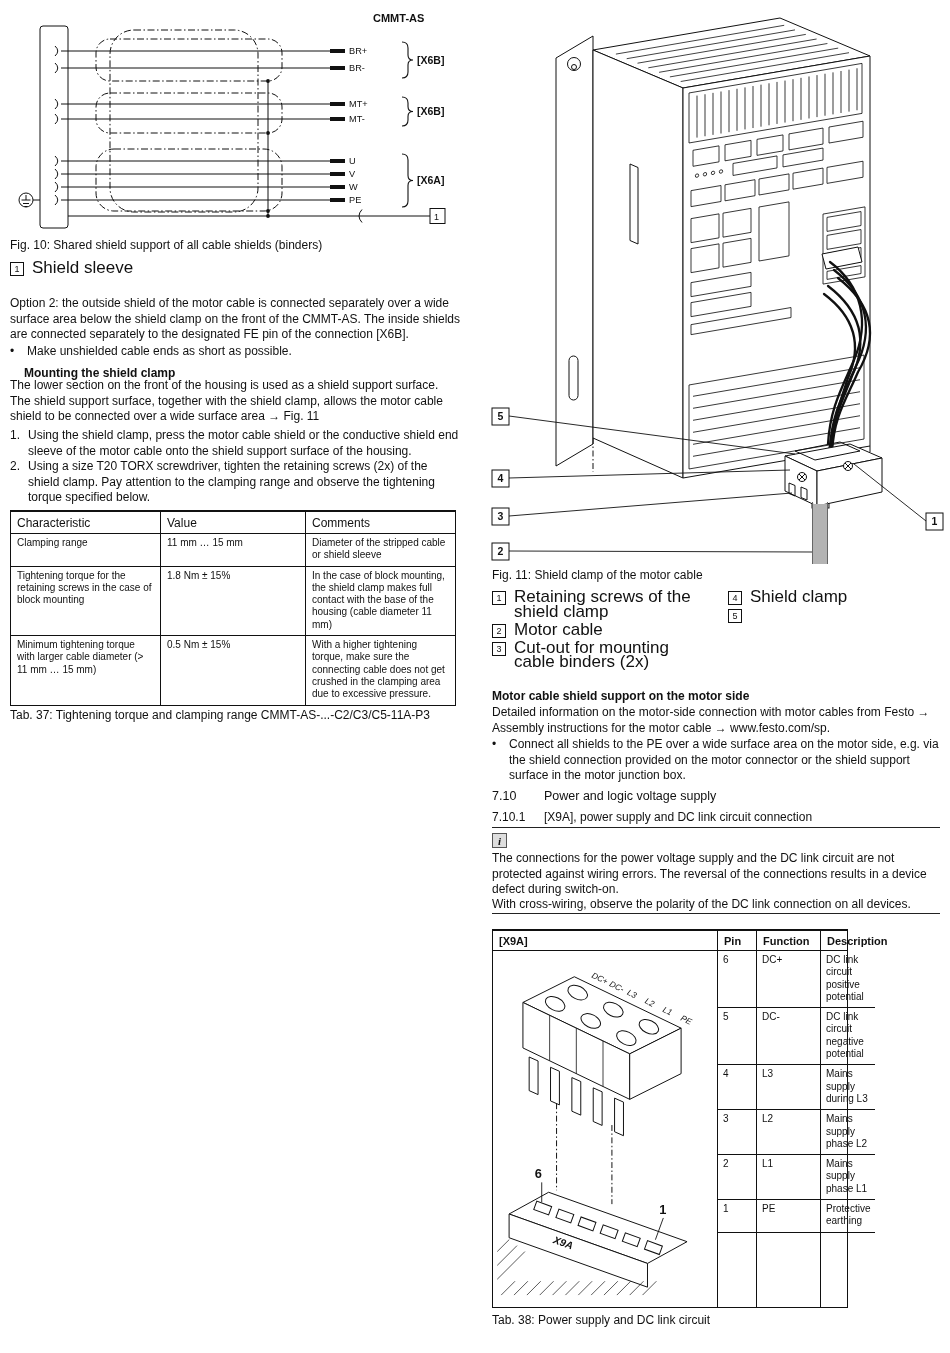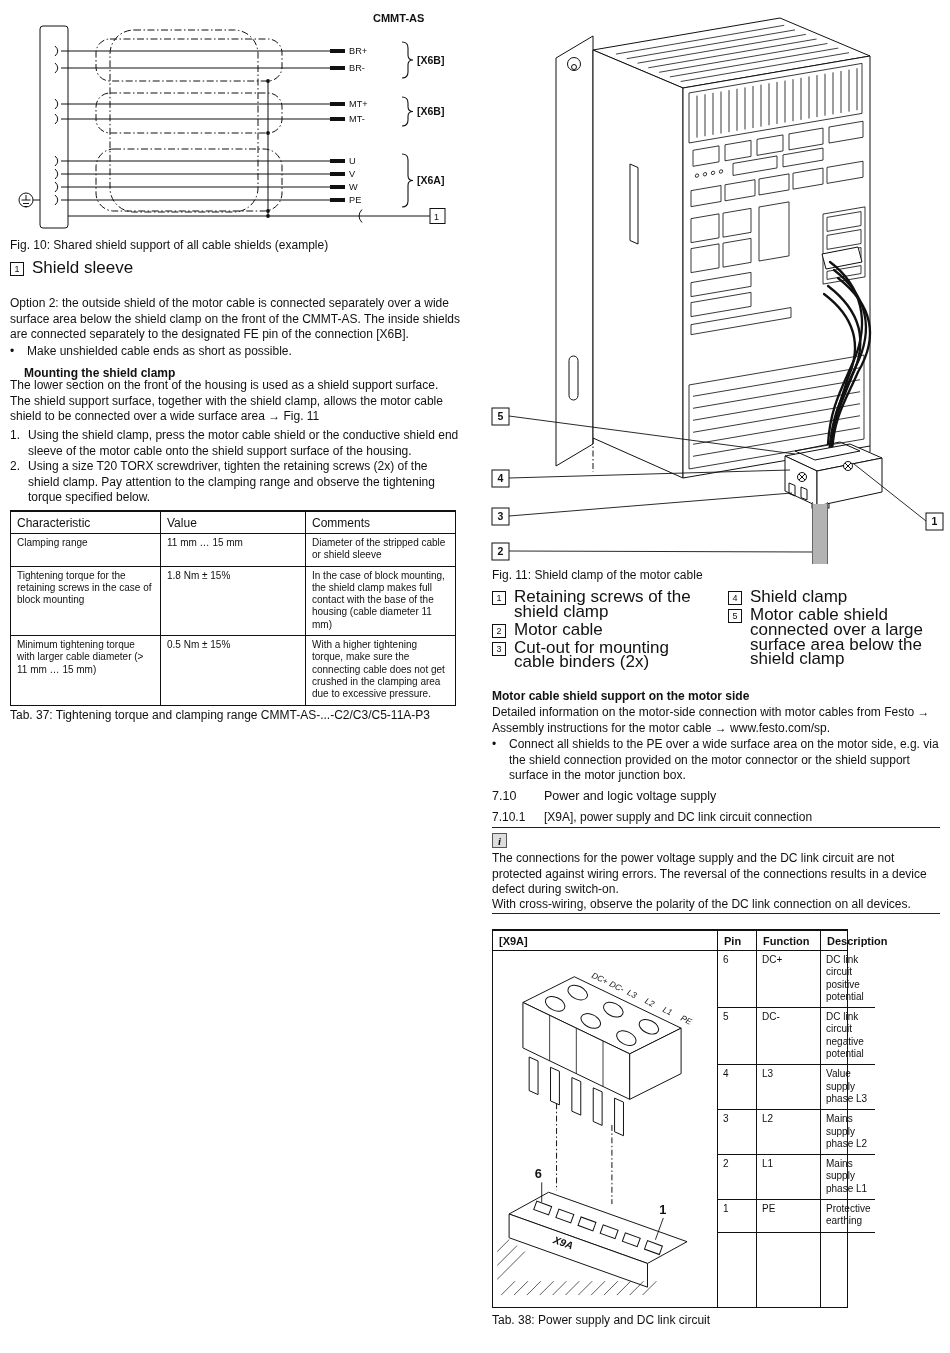--- a/index.html
+++ b/index.html
@@ -110,21 +110,21 @@
       <text x="339" y="197">PE</text>
     </g>
     <g font-size="10.5" font-weight="bold">
       <text x="407" y="58">[X6B]</text>
       <text x="407" y="109">[X6B]</text>
       <text x="407" y="178">[X6A]</text>
     </g>
     <text x="424" y="213.5" font-size="9">1</text>
   </svg>
 
-  <div class="abs cap" style="left:10px;top:238px">Fig. 10: Shared shield support of all cable shields (example)</div>
+  <div class="abs cap" style="left:10px;top:238px">Fig. 10: Shared shield support of all cable shields (binders)</div>
 
   <div class="abs" style="left:10px;top:261px">
     <div class="legend-item">
       <span class="lnum">1</span>
       <span class="ltext">Shield sleeve</span>
     </div>
   </div>
 
   <div class="abs body-text" style="left:10px;top:296px;width:452px">Option 2: the outside shield of the motor cable is connected separately over a wide surface area below the shield clamp on the front of the CMMT-AS. The inside shields are connected separately to the designated FE pin of the connection [X6B].</div>
 
@@ -307,21 +307,20 @@
       <span class="ltext">Cut-out for mounting cable binders (2x)</span>
     </div>
   </div>
   <div class="abs" style="left:728px;top:590px;width:214px">
     <div class="legend-item">
       <span class="lnum">4</span>
       <span class="ltext">Shield clamp</span>
     </div>
     <div class="legend-item">
       <span class="lnum">5</span>
-      <span class="ltext">Motor cable shield connected over a large surface area below the shield clamp</span>
     </div>
   </div>
 
   <div class="abs bold-head" style="left:492px;top:689px">Motor cable shield support on the motor side</div>
   <div class="abs body-text" style="left:492px;top:705px;width:450px">Detailed information on the motor-side connection with motor cables from Festo → Assembly instructions for the motor cable → www.festo.com/sp.</div>
   <div class="abs bullet" style="left:492px;top:737px;width:450px">
     <span>Connect all shields to the PE over a wide surface area on the motor side, e.g. via the shield connection provided on the motor connector or the shield support surface in the motor junction box.</span>
   </div>
 
   <div class="abs sec" style="left:492px;top:789px;width:448px">
@@ -405,21 +404,21 @@
         </svg>
       </div>
       <div class="c">6</div>
       <div class="c">DC+</div>
       <div class="c">DC link circuit positive potential</div>
       <div class="c">5</div>
       <div class="c">DC-</div>
       <div class="c">DC link circuit negative potential</div>
       <div class="c">4</div>
       <div class="c">L3</div>
-      <div class="c">Value supply phase L3</div>
+      <div class="c">Mains supply during L3</div>
       <div class="c">3</div>
       <div class="c">L2</div>
       <div class="c">Mains supply phase L2</div>
       <div class="c">2</div>
       <div class="c">L1</div>
       <div class="c">Mains supply phase L1</div>
       <div class="c">1</div>
       <div class="c">PE</div>
       <div class="c">Protective earthing</div>
       <div class="c fill"></div>

